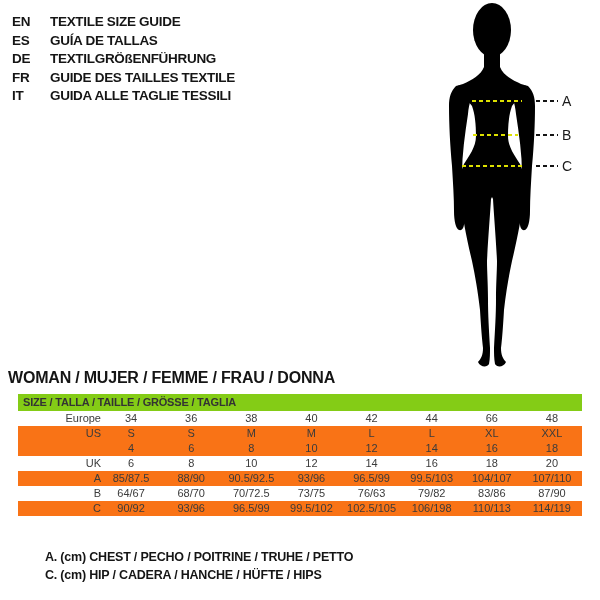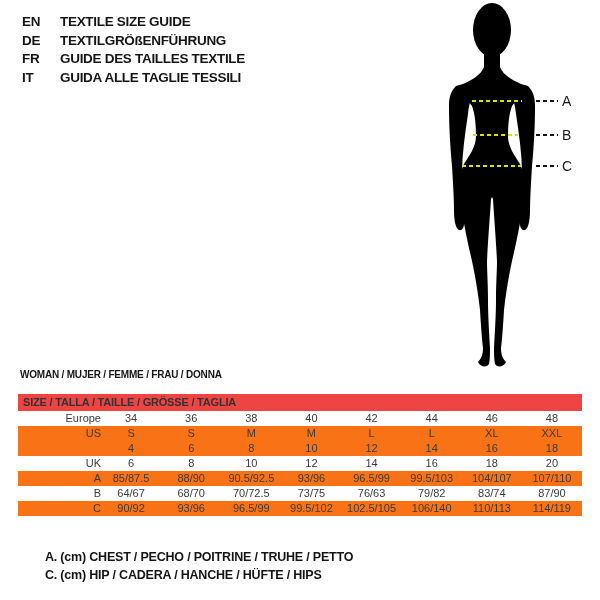--- a/index.html
+++ b/index.html
@@ -1,56 +1,60 @@
 <!DOCTYPE html>
 <html><head>
 <meta charset="utf-8">
 <style>
   html,body{margin:0;padding:0;background:#fff;}
   .canvas{
     position:relative;width:600px;height:600px;background:#ffffff;overflow:hidden;
     font-family:"Liberation Sans", sans-serif;color:#111;
   }
   
-  .lang-block{position:absolute;left:22px;top:13px;}
+  .lang-block{position:absolute;left:12px;top:13px;}
   .lang-row{display:flex;height:18.5px;line-height:18.5px;
     font-size:13.5px;font-weight:bold;letter-spacing:-0.3px;color:#151515;}
   .lang-code{width:38px;flex:0 0 38px;}
   
   .figure-svg{position:absolute;left:388px;top:0;}
   .dash-line{position:absolute;height:2px;}
   .dash-yellow{background:repeating-linear-gradient(to right,#dde000 0 4px,transparent 4px 7px);}
   .dash-black{background:repeating-linear-gradient(to right,#141414 0 4px,transparent 4px 7px);}
   .measure-label{position:absolute;left:562px;width:20px;height:18px;line-height:18px;
     font-size:14px;color:#1a1a1a;}
   
-  .gender-title{position:absolute;left:20px;top:369px;font-size:10px;font-weight:bold;
+  .gender-title{position:absolute;left:8px;top:369px;font-size:16px;font-weight:bold;
     letter-spacing:-0.2px;color:#151515;}
   
   .size-table{position:absolute;left:18px;top:394px;width:564px;font-size:11px;color:#3b3b3b;}
-  .table-band{height:17px;line-height:17px;background:#ef4444;padding-left:5px;
+  .table-band{height:17px;line-height:17px;background:#84cc16;padding-left:5px;
     font-weight:600;letter-spacing:-0.2px;color:#333;}
   .t-row{display:flex;height:15px;line-height:15px;}
   .t-row.shaded{background:#f97316;}
   .t-label{flex:0 0 78px;padding-left:5px;text-align:right;}
   .t-cell{flex:1;text-align:center;}
   
   .legend{position:absolute;left:20px;top:548px;}
   .legend-row{height:18px;line-height:18px;font-size:12.5px;font-weight:bold;
     letter-spacing:-0.2px;color:#151515;margin-left:25px;}
 </style>
 </head>
 <body>
 
 <div class="canvas">
 
   <div class="lang-block">
     <div class="lang-row">
       <span class="lang-code">EN</span>
       <span class="lang-label">TEXTILE SIZE GUIDE</span>
+    </div>
+    <div class="lang-row">
+      <span class="lang-code">ES</span>
+      <span class="lang-label">GUÍA DE TALLAS</span>
     </div>
     <div class="lang-row">
       <span class="lang-code">DE</span>
       <span class="lang-label">TEXTILGRÖßENFÜHRUNG</span>
     </div>
     <div class="lang-row">
       <span class="lang-code">FR</span>
       <span class="lang-label">GUIDE DES TAILLES TEXTILE</span>
     </div>
     <div class="lang-row">
@@ -112,21 +116,21 @@
     <div class="table-band">SIZE / TALLA / TAILLE / GRÖSSE / TAGLIA</div>
 
     <div class="t-row">
       <span class="t-label">Europe</span>
       <span class="t-cell">34</span>
       <span class="t-cell">36</span>
       <span class="t-cell">38</span>
       <span class="t-cell">40</span>
       <span class="t-cell">42</span>
       <span class="t-cell">44</span>
-      <span class="t-cell">46</span>
+      <span class="t-cell">66</span>
       <span class="t-cell">48</span>
     </div>
 
     <div class="t-row shaded">
       <span class="t-label">US</span>
       <span class="t-cell">S</span>
       <span class="t-cell">S</span>
       <span class="t-cell">M</span>
       <span class="t-cell">M</span>
       <span class="t-cell">L</span>
@@ -172,32 +176,32 @@
     </div>
 
     <div class="t-row">
       <span class="t-label">B</span>
       <span class="t-cell">64/67</span>
       <span class="t-cell">68/70</span>
       <span class="t-cell">70/72.5</span>
       <span class="t-cell">73/75</span>
       <span class="t-cell">76/63</span>
       <span class="t-cell">79/82</span>
-      <span class="t-cell">83/74</span>
+      <span class="t-cell">83/86</span>
       <span class="t-cell">87/90</span>
     </div>
 
     <div class="t-row shaded">
       <span class="t-label">C</span>
       <span class="t-cell">90/92</span>
       <span class="t-cell">93/96</span>
       <span class="t-cell">96.5/99</span>
       <span class="t-cell">99.5/102</span>
       <span class="t-cell">102.5/105</span>
-      <span class="t-cell">106/140</span>
+      <span class="t-cell">106/198</span>
       <span class="t-cell">110/113</span>
       <span class="t-cell">114/119</span>
     </div>
   </div>
 
   <div class="legend">
     <div class="legend-row">A. (cm) CHEST / PECHO / POITRINE / TRUHE / PETTO</div>
     <div class="legend-row">C. (cm) HIP / CADERA / HANCHE / HÜFTE / HIPS</div>
   </div>
 

